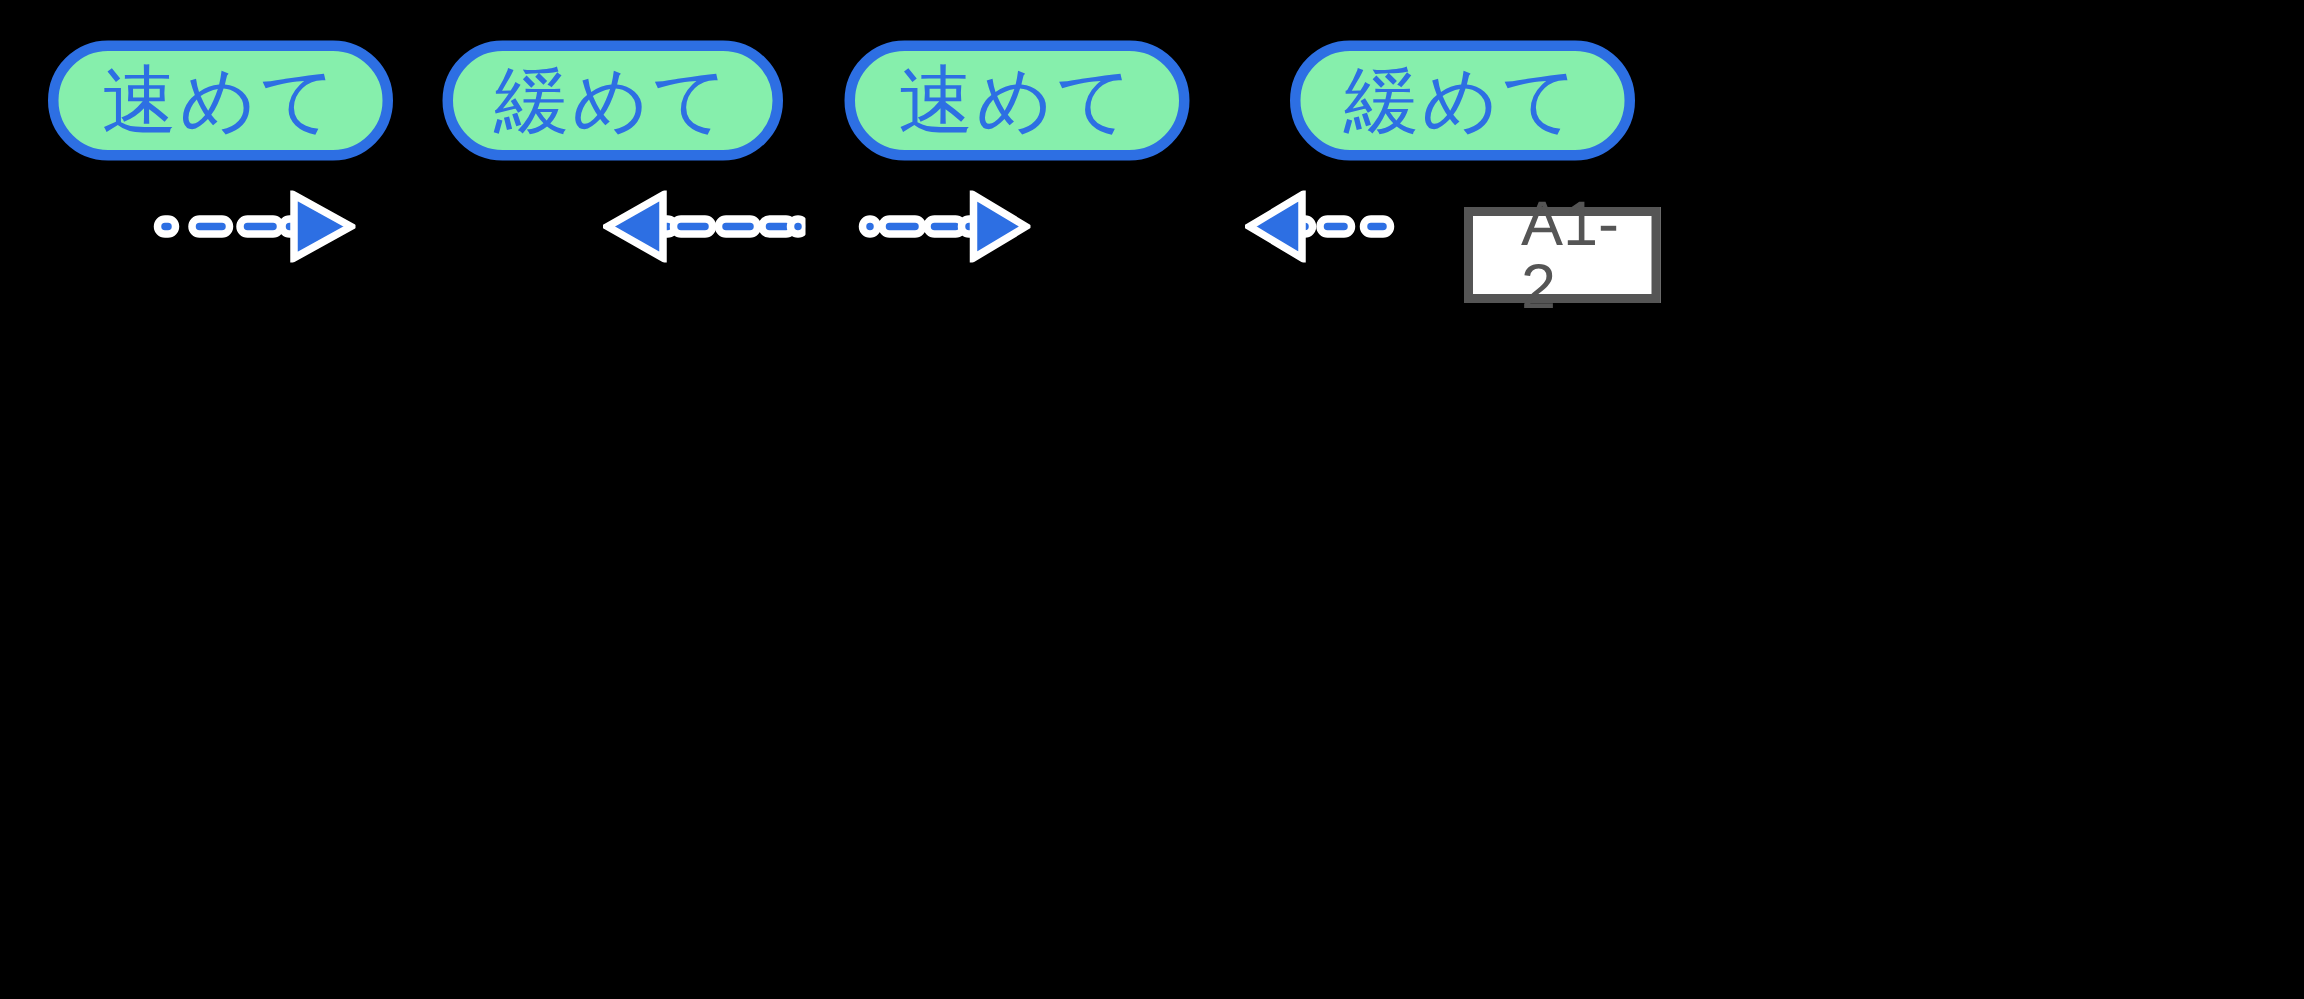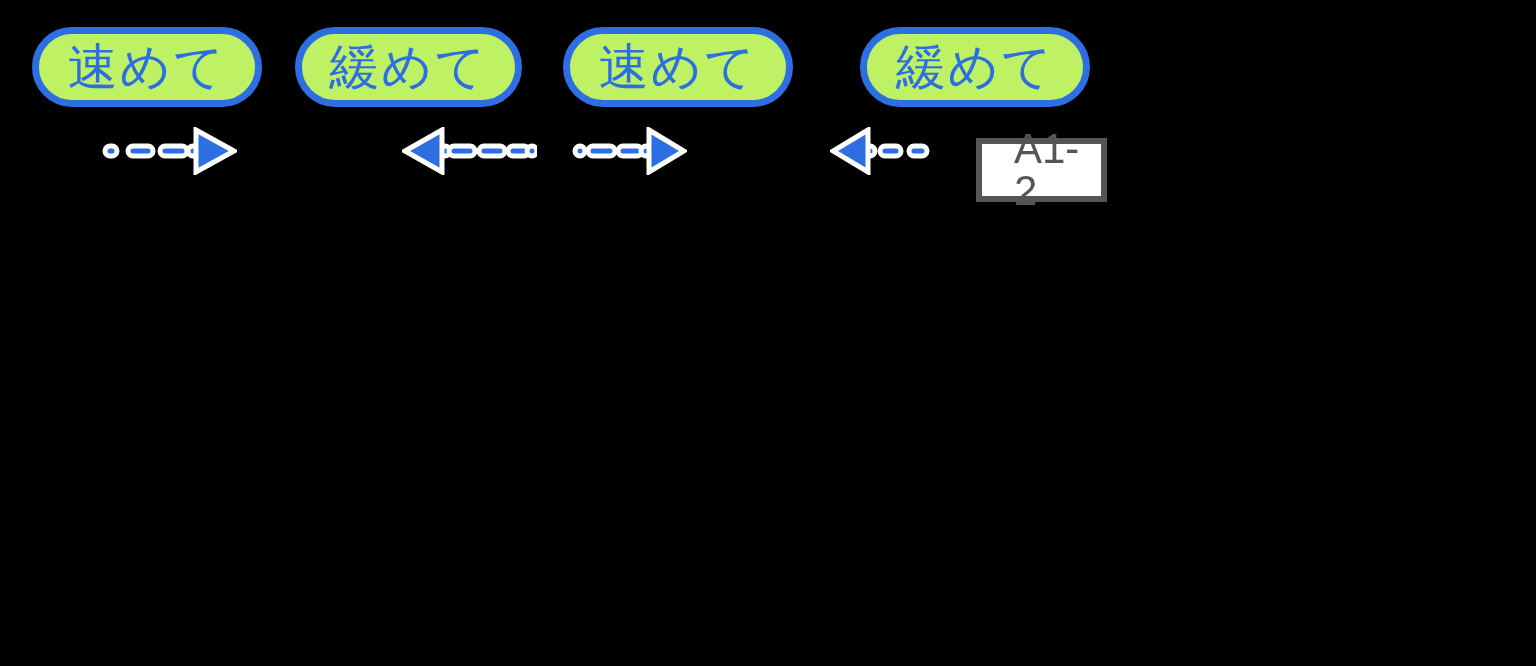--- a/index.html
+++ b/index.html
@@ -13,21 +13,21 @@
     background: var(--bg);
     font-family: "Liberation Sans", "DejaVu Sans", sans-serif;
     overflow: hidden;
   }
   .stage { position: relative; width: 1536px; height: 666px; }
 
   .pill {
     position: absolute;
     top: 27px;
     height: 80px;
-    background: #bef264;
+    background: #86efac;
     border: 7px solid var(--accent);
     border-radius: 44px;
     display: flex;
     align-items: center;
     justify-content: center;
     color: var(--accent);
     font-size: 50px;
     line-height: 1;
     letter-spacing: 2px;
     white-space: nowrap;

